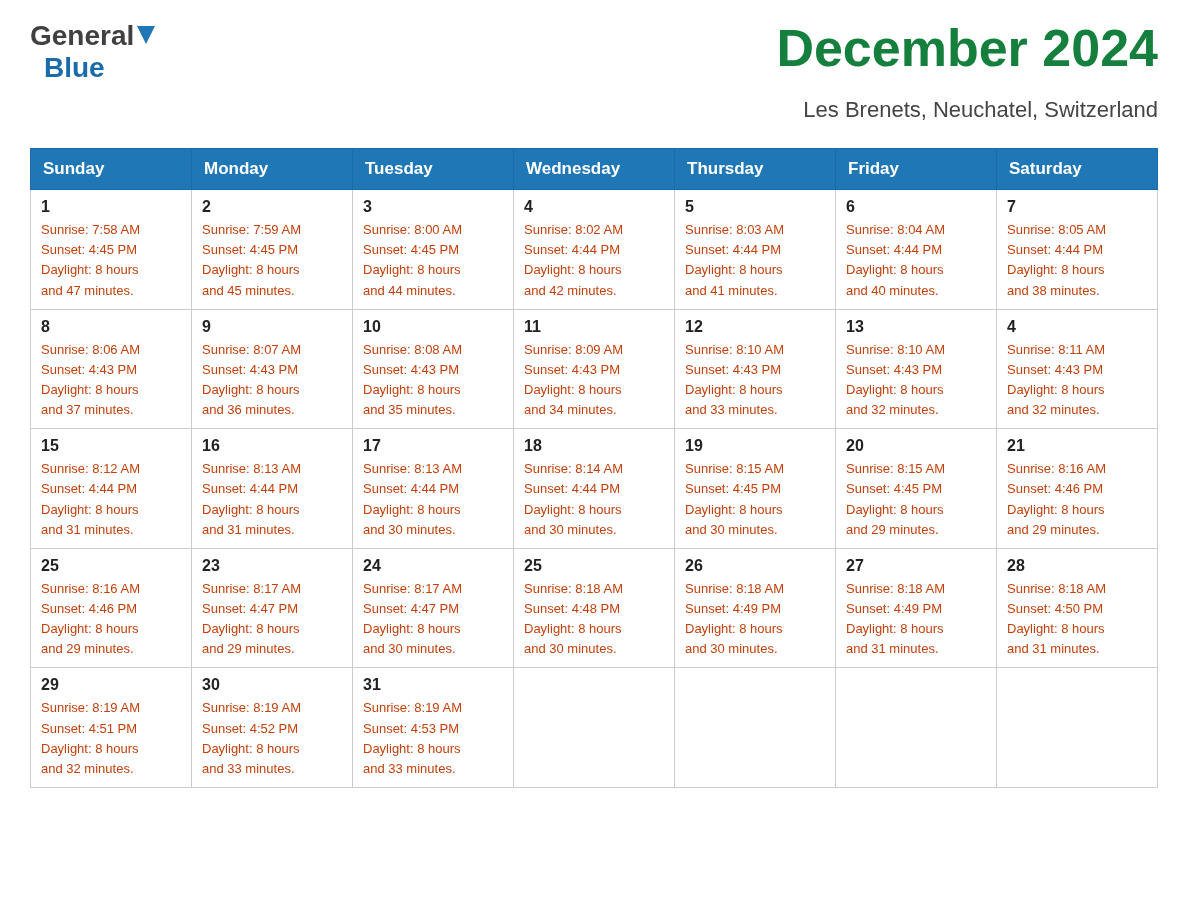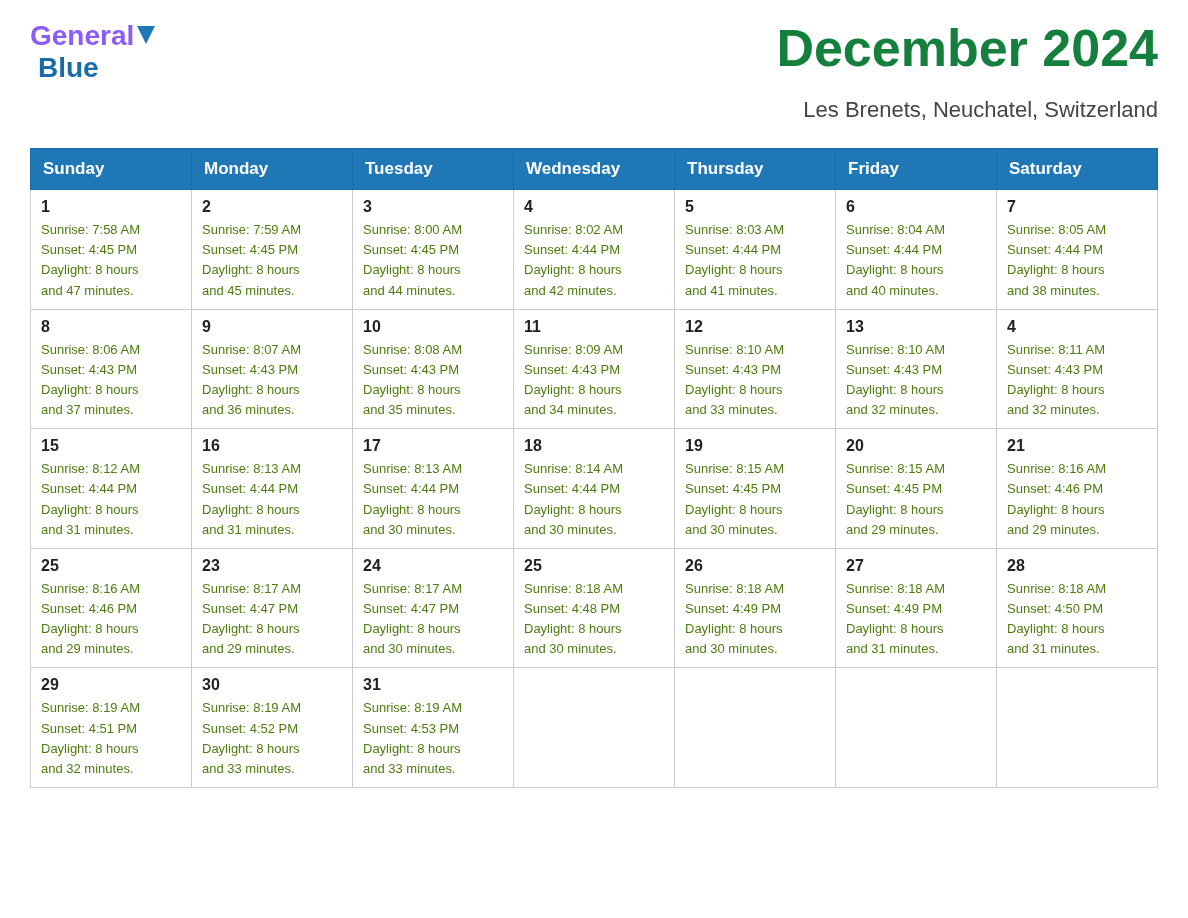--- a/index.html
+++ b/index.html
@@ -17,35 +17,35 @@
       margin-bottom: 10px;
     }
     .logo {
       display: flex;
       flex-direction: column;
       align-items: flex-start;
     }
     .logo-general {
       font-size: 28px;
       font-weight: bold;
-      color: #8b5cf6;
+      color: #404040;
     }
     .logo-blue {
       font-size: 28px;
       font-weight: bold;
       color: #1a6baa;
     }
     .logo-top-row {
       display: flex;
       align-items: center;
     }
     .logo-bottom-row {
       display: flex;
       align-items: center;
-      margin-left: 8px;
+      margin-left: 14px;
     }
     .title-section {
       text-align: right;
     }
     .month-title {
       font-size: 52px;
       font-weight: bold;
       color: #15803d;
       line-height: 1.1;
     }
@@ -83,21 +83,21 @@
     }
     .day-number {
       font-size: 16px;
       font-weight: bold;
       margin-bottom: 4px;
       color: #222;
     }
     .day-info {
       font-size: 13px;
       line-height: 1.55;
-      color: #4d7c0f;
+      color: #c2410c;
     }
   </style>
 </head>
 <body>
 
 <div class="header">
   <div class="logo">
     <div class="logo-top-row">
       <span class="logo-general">General</span>
       <span style="display:inline-block; margin-left:3px; margin-top:2px;">

